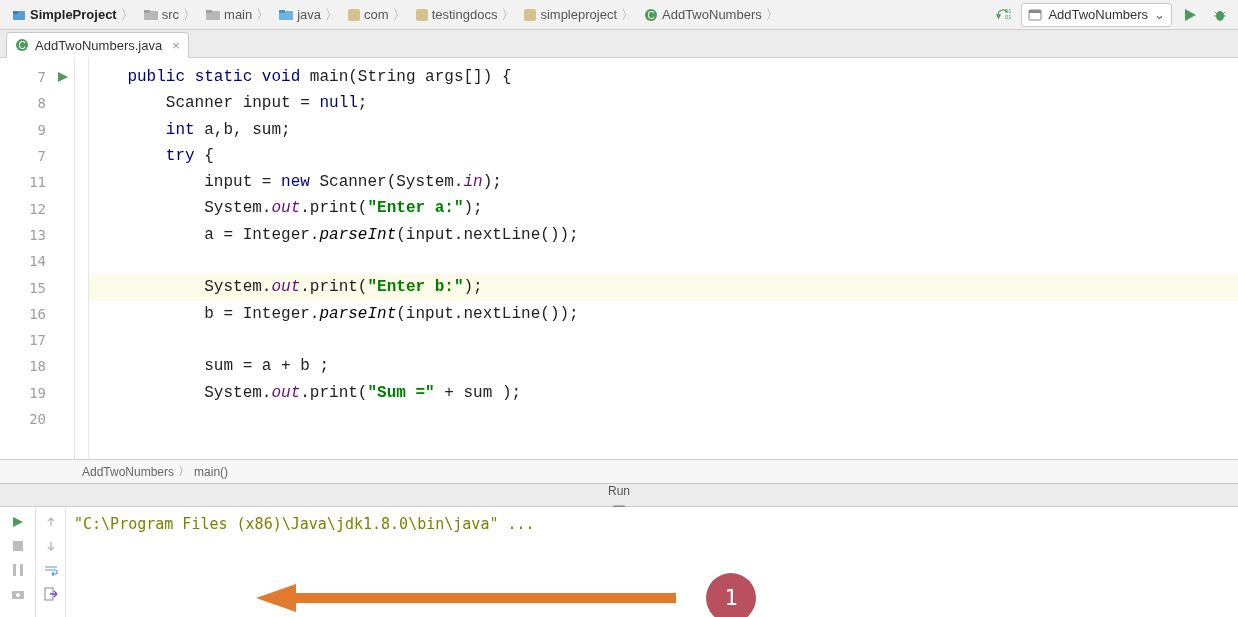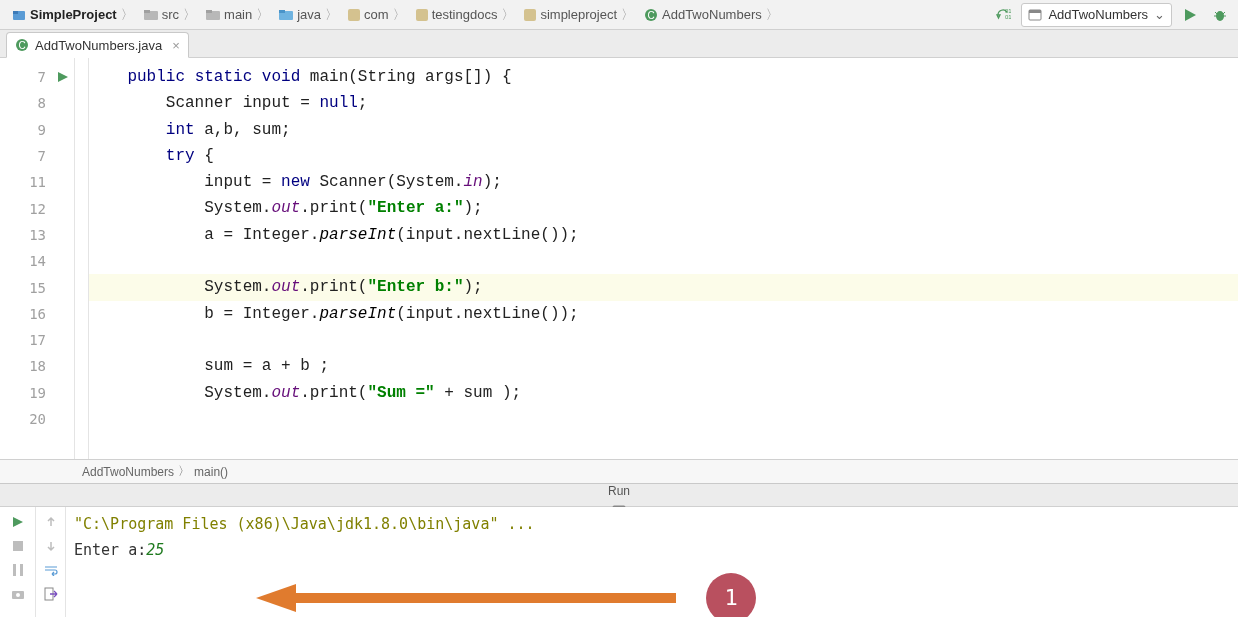--- a/index.html
+++ b/index.html
@@ -304,21 +304,20 @@
       </div>
     <div class="btn">
         <svg width="14" height="14">
           <rect x="1" y="1" width="8" height="12" fill="none" stroke="#888"></rect>
           <path d="M6 7h7m0 0l-3-3m3 3l-3 3" stroke="#7a4fbf" fill="none" stroke-width="1.3"></path>
         </svg>
       </div>
   </div>
   <div class="console">
     <div class="cmd">"C:\Program Files (x86)\Java\jdk1.8.0\bin\java" ...</div>
-    <div><span>Enter a:</span><span class="in">25</span></div>
 
     <div class="annotation">
       <div class="arrow-head"></div>
       <div class="arrow-line"></div>
       <div class="badge">
           <span>1</span>
         </div>
     </div>
   </div>
 </div>

